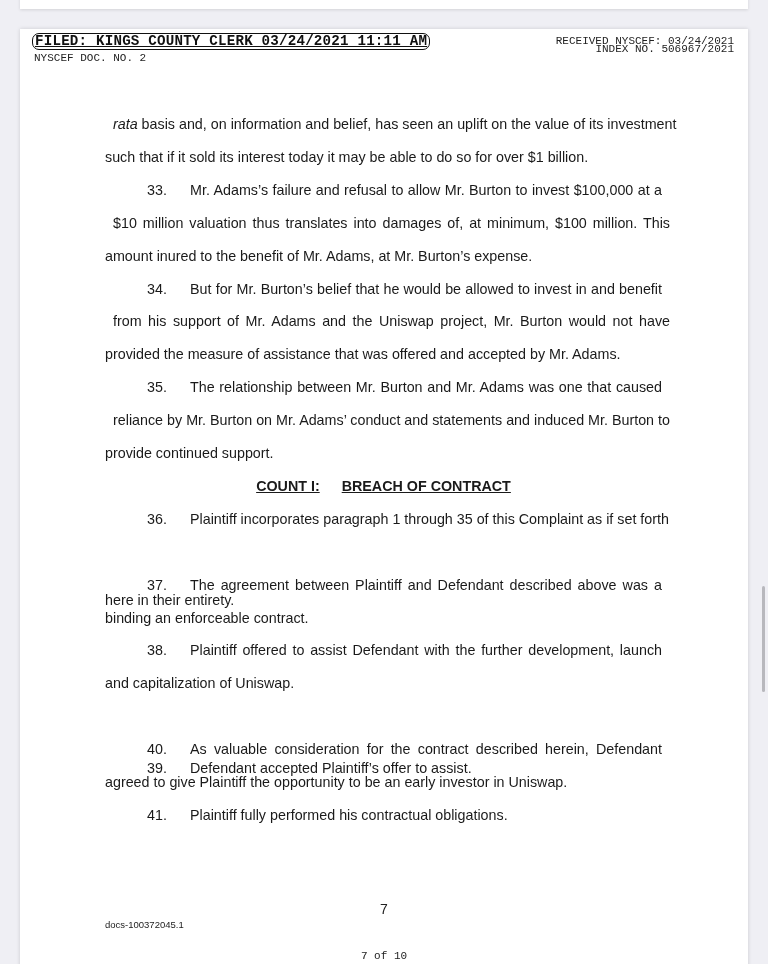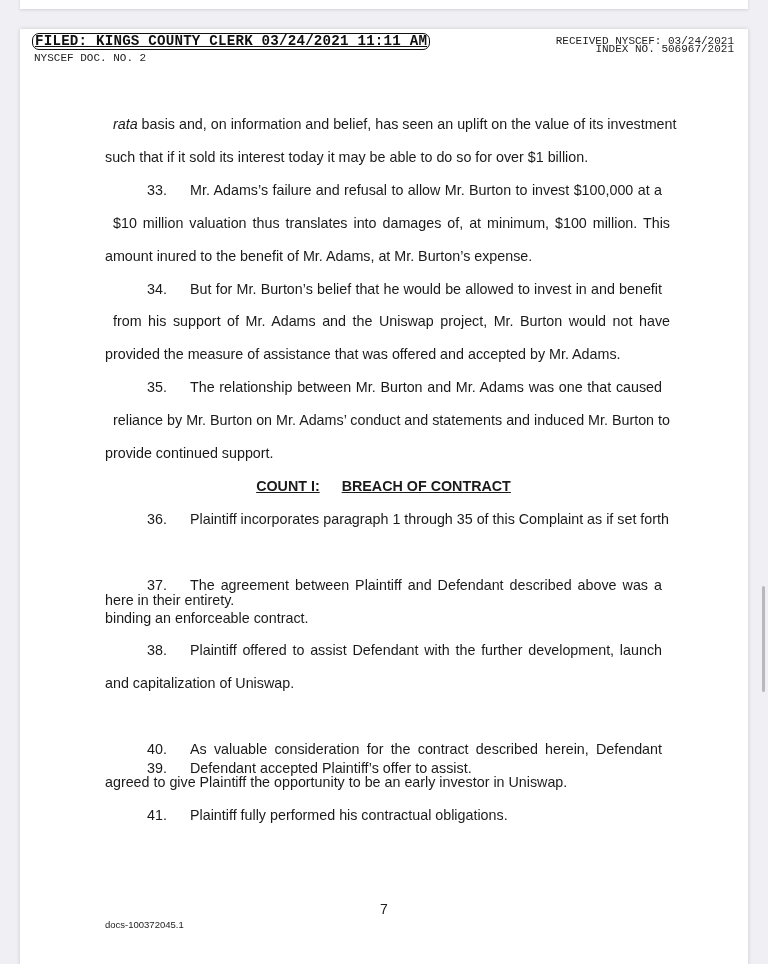--- a/index.html
+++ b/index.html
@@ -91,15 +91,16 @@
       <div class="line" style="top: 612.4px; text-align: justify; text-align-last: justify;"><span class="num">38.</span><span>Plaintiff offered to assist Defendant with the further development, launch</span></div>
       <div class="line" style="top: 645.3px;"><span>and capitalization of Uniswap.</span></div>
       <div class="line" style="top: 706px; margin-top: 24px;"><span class="num">39.</span><span>Defendant accepted Plaintiff’s offer to assist.</span></div>
       <div class="line" style="top: 711.1px; text-align: justify; text-align-last: justify;"><span class="num">40.</span><span>As valuable consideration for the contract described herein, Defendant</span></div>
       <div class="line" style="top: 744px;"><span>agreed to give Plaintiff the opportunity to be an early investor in Uniswap.</span></div>
       <div class="line" style="top: 776.9px;"><span class="num">41.</span><span>Plaintiff fully performed his contractual obligations.</span></div>
     </div>
 
   <div class="page-number">7</div>
   <div class="doc-id">docs-100372045.1</div>
+  <div class="page-of">7 of 10</div>
 </div>
 
 <div class="scrollbar"></div>
 
 </body></html>

